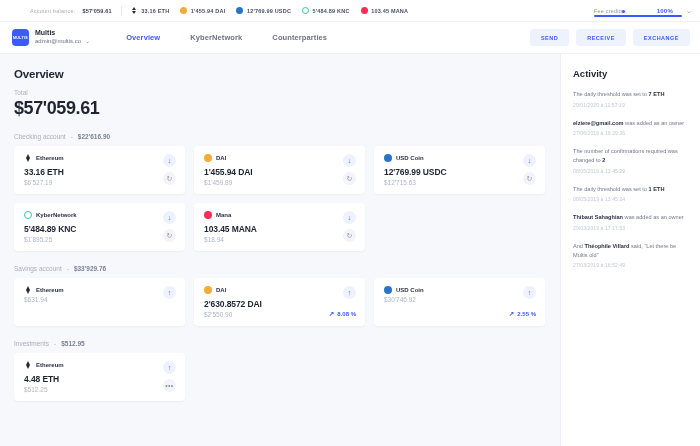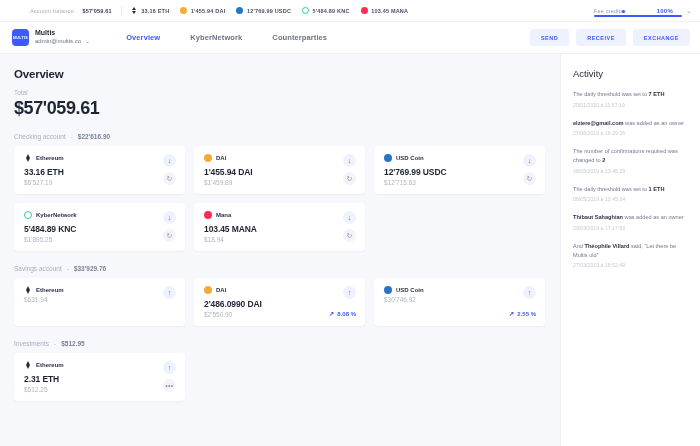--- a/index.html
+++ b/index.html
@@ -122,21 +122,21 @@
     font-size: 6px; font-weight: bold; color: #3d5afe;
     display: flex; align-items: center; gap: 3px;
   }
   .apy .arrow { font-size: 6.5px; }
 
   
   .activity {
     width: 140px; min-width: 140px; background: #ffffff;
     border-left: 1px solid #eef0f5; padding: 14px 12px 0 12px; overflow: hidden;
   }
-  .activity-title { font-size: 9.5px; font-weight: normal; color: #1f2433; margin-bottom: 11px; }
+  .activity-title { font-size: 9.5px; font-weight: bold; color: #1f2433; margin-bottom: 11px; }
   .act-item { margin-bottom: 11px; }
   .act-text { font-size: 5.6px; color: #737a8d; line-height: 1.55; }
   .act-text b { color: #2b3145; }
   .act-time { font-size: 5px; color: #c2c7d2; margin-top: 3px; letter-spacing: .1px; }
 </style>
 </head>
 <body>
 
 <div class="app">
 
@@ -286,21 +286,21 @@
               <div class="card-fiat">$631.94</div>
               <div class="card-btns">
                 <div class="rbtn">↑</div>
               </div>
             </div>
             <div class="card">
               <div class="card-head">
                 <span class="coin big dai"></span>
                 <span class="card-name">DAI</span>
               </div>
-              <div class="card-amount">2'486.0990 DAI</div>
+              <div class="card-amount">2'630.8572 DAI</div>
               <div class="card-fiat">$2'550.90</div>
               <div class="card-btns">
                 <div class="rbtn">↑</div>
               </div>
               <div class="apy">
                 <span class="arrow">↗</span>
                 <span>8.08 %</span>
               </div>
             </div>
             <div class="card">
@@ -322,21 +322,21 @@
             <span>Investments</span>
             <span>-</span>
             <span class="amt">$512.95</span>
           </div>
           <div class="grid">
             <div class="card">
               <div class="card-head">
                 <span class="coin big eth"></span>
                 <span class="card-name">Ethereum</span>
               </div>
-              <div class="card-amount">2.31 ETH</div>
+              <div class="card-amount">4.48 ETH</div>
               <div class="card-fiat">$512.25</div>
               <div class="card-btns">
                 <div class="rbtn">↑</div>
                 <div class="rbtn plain dots">•••</div>
               </div>
             </div>
           </div>
         </div>
     </div>
 

